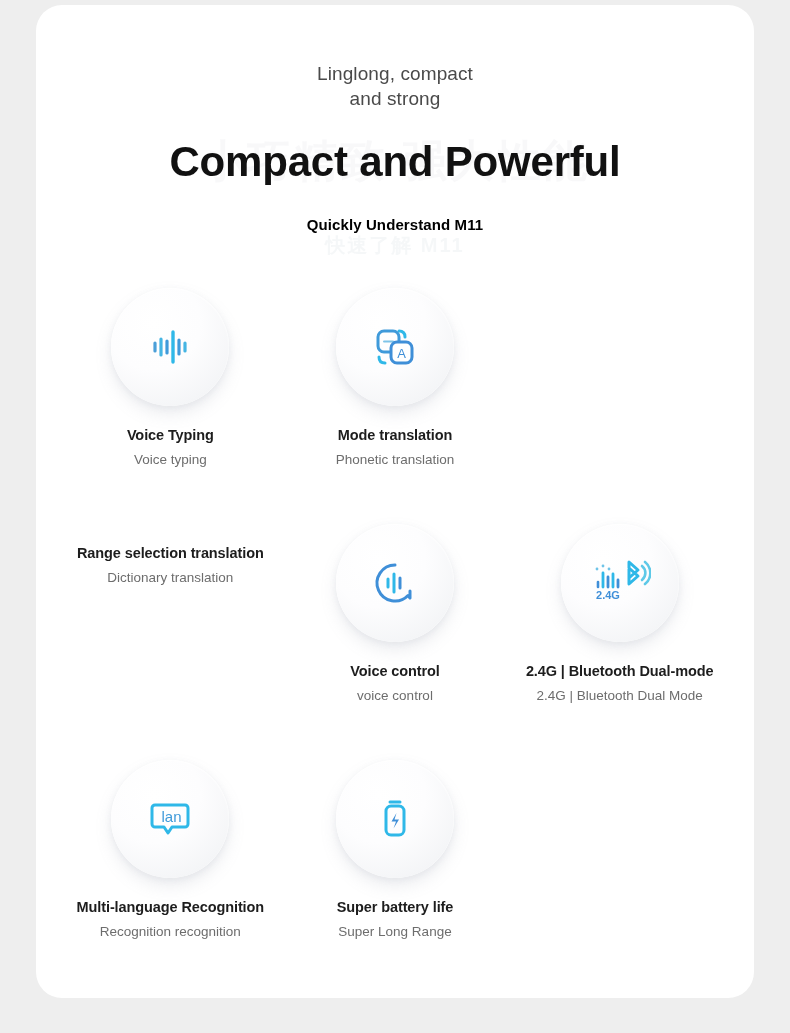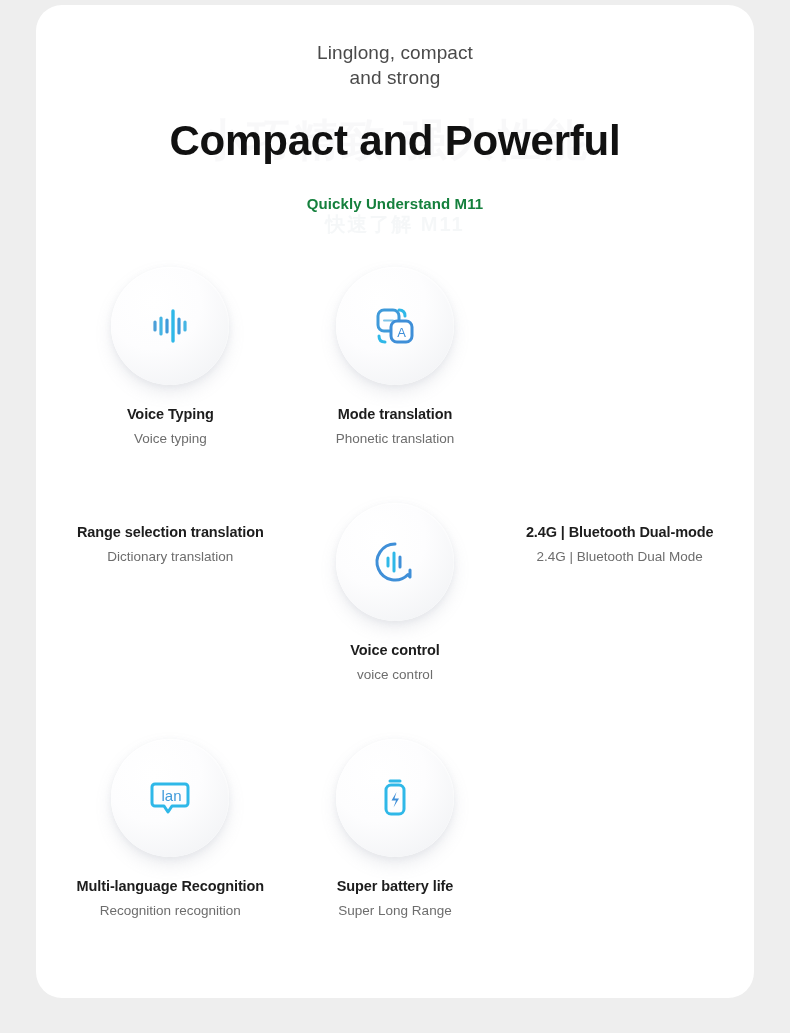--- a/index.html
+++ b/index.html
@@ -26,21 +26,21 @@
     width: 718px;
     height: 993px;
     background: #ffffff;
     border-radius: 26px;
     overflow: hidden;
   }
 
   
   .header {
     position: relative;
-    padding-top: 35px;
+    padding-top: 56px;
     text-align: center;
   }
 
   .kicker {
     font-size: 19px;
     line-height: 25px;
     color: #4a4a4a;
     font-weight: 400;
     letter-spacing: .1px;
   }
@@ -87,21 +87,21 @@
     color: rgba(120,145,165,0.075);
     letter-spacing: 2px;
     white-space: nowrap;
     user-select: none;
   }
 
   .subline {
     position: relative;
     font-size: 15px;
     font-weight: 700;
-    color: #15803d;
+    color: #000000;
     letter-spacing: .1px;
   }
 
   
   .grid {
     margin-top: 32px;
     padding: 0 22px;
     display: grid;
     grid-template-columns: repeat(3, 1fr);
     row-gap: 0;
@@ -230,20 +230,41 @@
                 <line x1="31" y1="21" x2="31" y2="31" stroke="#3f8fd8" stroke-width="3"></line>
               </g>
             </svg>
           </span>
         </div>
         <div class="title">Voice control</div>
         <div class="desc">voice control</div>
       </div>
 
       <div class="feature">
+        <div class="bubble">
+          <span>
+            <svg width="62" height="52" viewBox="0 0 62 52" fill="none" stroke-linecap="round">
+
+              <circle cx="8" cy="12" r="1.4" fill="#6fc4e8"></circle>
+              <circle cx="14" cy="9" r="1.4" fill="#6fc4e8"></circle>
+              <circle cx="20" cy="12" r="1.4" fill="#6fc4e8"></circle>
+
+              <line x1="9" y1="30" x2="9" y2="25" stroke="#3f8fd8" stroke-width="2.6"></line>
+              <line x1="14" y1="30" x2="14" y2="16" stroke="#2fb8e8" stroke-width="2.8"></line>
+              <line x1="19" y1="30" x2="19" y2="20" stroke="#3f8fd8" stroke-width="2.8"></line>
+              <line x1="24" y1="30" x2="24" y2="17" stroke="#2fb8e8" stroke-width="2.8"></line>
+              <line x1="29" y1="30" x2="29" y2="23" stroke="#3f8fd8" stroke-width="2.8"></line>
+              <text x="19" y="42" font-family="'Liberation Sans',sans-serif" font-size="11" font-weight="700" fill="#3f8fd8" text-anchor="middle">2.4G</text>
+
+              <path d="M40 11 L49 19 L40 27 L40 5 L49 13 L40 21" stroke="#2fb8e8" stroke-width="3" stroke-linejoin="round"></path>
+              <path d="M53 9 a9 9 0 0 1 0 14" stroke="#5ec9e8" stroke-width="2.6"></path>
+              <path d="M56 5 a14 14 0 0 1 0 22" stroke="#5ec9e8" stroke-width="2.6"></path>
+            </svg>
+          </span>
+        </div>
         <div class="title">2.4G | Bluetooth Dual-mode</div>
         <div class="desc">2.4G | Bluetooth Dual Mode</div>
       </div>
 
       <div class="row-gap"></div>
 
       <div class="feature">
         <div class="bubble">
           <span>
             <svg width="54" height="52" viewBox="0 0 54 52" fill="none" stroke-linejoin="round">

